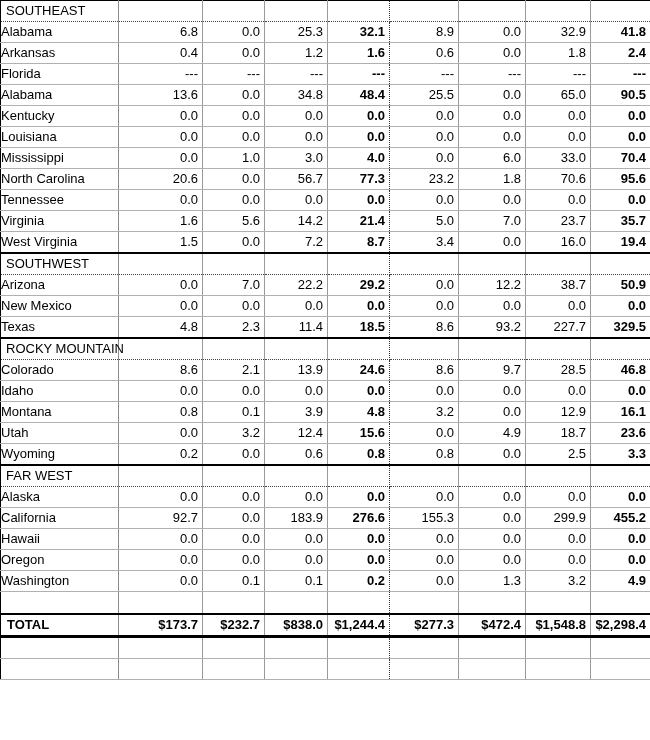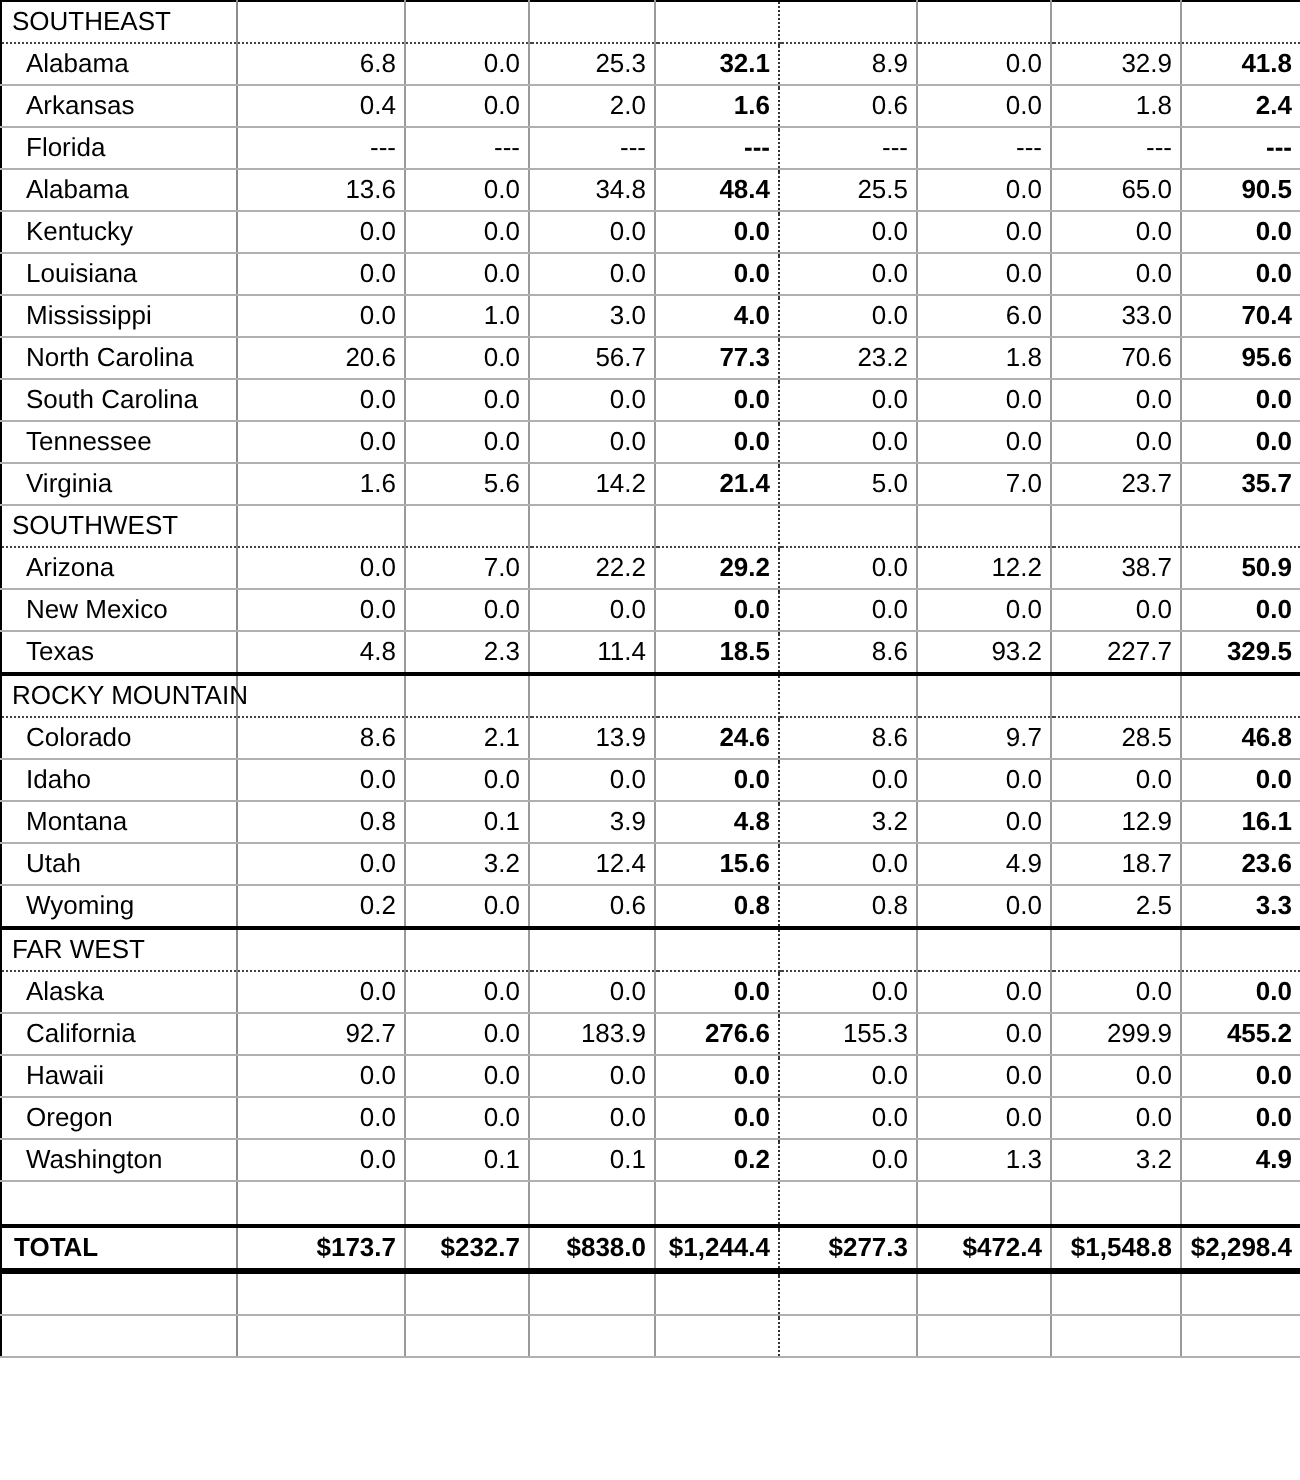--- a/index.html
+++ b/index.html
@@ -2,21 +2,21 @@
 <html><head>
 <meta charset="utf-8">
 <style>
   html,body{margin:0;padding:0;background:#fff;}
   .page{width:650px;height:740px;background:#fff;overflow:hidden;
         font-family:"Liberation Sans", sans-serif;color:#000;}
   table{border-collapse:collapse;table-layout:fixed;width:650px;
         border:1px solid #000;}
   td{height:20px;padding:0 4px 0 0;font-size:13px;white-space:nowrap;
      overflow:hidden;vertical-align:middle;line-height:20px;}
-  td.sn{text-align:left;padding-left:12px;border-right:1px solid #8c8c8c;
+  td.sn{text-align:left;border-right:1px solid #8c8c8c;
         border-bottom:1px solid #b0b0b0;}
   td.num{text-align:right;border-right:1px solid #9a9a9a;
          border-bottom:1px solid #b0b0b0;}
   td.c4{border-right:1px dotted #333;}
   td.b{font-weight:bold;}
   tr.region-row td{border-bottom:1px dotted #444;}
   td.region-name{padding-left:5px;overflow:visible;}
   tr.region-end td{border-bottom:2px solid #000;}
   tr.empty-row td{height:20px;}
   tr.empty-row.tall td{height:21px;}
@@ -60,21 +60,21 @@
           <td class="num b c4">32.1</td>
           <td class="num">8.9</td>
           <td class="num">0.0</td>
           <td class="num">32.9</td>
           <td class="num b">41.8</td>
         </tr>
         <tr class="state-row">
           <td class="sn state-name">Arkansas</td>
           <td class="num">0.4</td>
           <td class="num">0.0</td>
-          <td class="num">2.0</td>
+          <td class="num">1.2</td>
           <td class="num b c4">1.6</td>
           <td class="num">0.6</td>
           <td class="num">0.0</td>
           <td class="num">1.8</td>
           <td class="num b">2.4</td>
         </tr>
         <tr class="state-row">
           <td class="sn state-name">Florida</td>
           <td class="num">---</td>
           <td class="num">---</td>
@@ -132,31 +132,20 @@
         <tr class="state-row">
           <td class="sn state-name">North Carolina</td>
           <td class="num">20.6</td>
           <td class="num">0.0</td>
           <td class="num">56.7</td>
           <td class="num b c4">77.3</td>
           <td class="num">23.2</td>
           <td class="num">1.8</td>
           <td class="num">70.6</td>
           <td class="num b">95.6</td>
-        </tr>
-        <tr class="state-row">
-          <td class="sn state-name">South Carolina</td>
-          <td class="num">0.0</td>
-          <td class="num">0.0</td>
-          <td class="num">0.0</td>
-          <td class="num b c4">0.0</td>
-          <td class="num">0.0</td>
-          <td class="num">0.0</td>
-          <td class="num">0.0</td>
-          <td class="num b">0.0</td>
         </tr>
         <tr class="state-row">
           <td class="sn state-name">Tennessee</td>
           <td class="num">0.0</td>
           <td class="num">0.0</td>
           <td class="num">0.0</td>
           <td class="num b c4">0.0</td>
           <td class="num">0.0</td>
           <td class="num">0.0</td>
           <td class="num">0.0</td>
@@ -165,20 +154,31 @@
         <tr class="state-row">
           <td class="sn state-name">Virginia</td>
           <td class="num">1.6</td>
           <td class="num">5.6</td>
           <td class="num">14.2</td>
           <td class="num b c4">21.4</td>
           <td class="num">5.0</td>
           <td class="num">7.0</td>
           <td class="num">23.7</td>
           <td class="num b">35.7</td>
+        </tr>
+        <tr class="state-row region-end">
+          <td class="sn state-name">West Virginia</td>
+          <td class="num">1.5</td>
+          <td class="num">0.0</td>
+          <td class="num">7.2</td>
+          <td class="num b c4">8.7</td>
+          <td class="num">3.4</td>
+          <td class="num">0.0</td>
+          <td class="num">16.0</td>
+          <td class="num b">19.4</td>
         </tr>
         <tr class="region-row">
           <td class="sn region-name">SOUTHWEST</td>
           <td class="num"></td>
           <td class="num"></td>
           <td class="num"></td>
           <td class="num c4"></td>
           <td class="num"></td>
           <td class="num"></td>
           <td class="num"></td>

